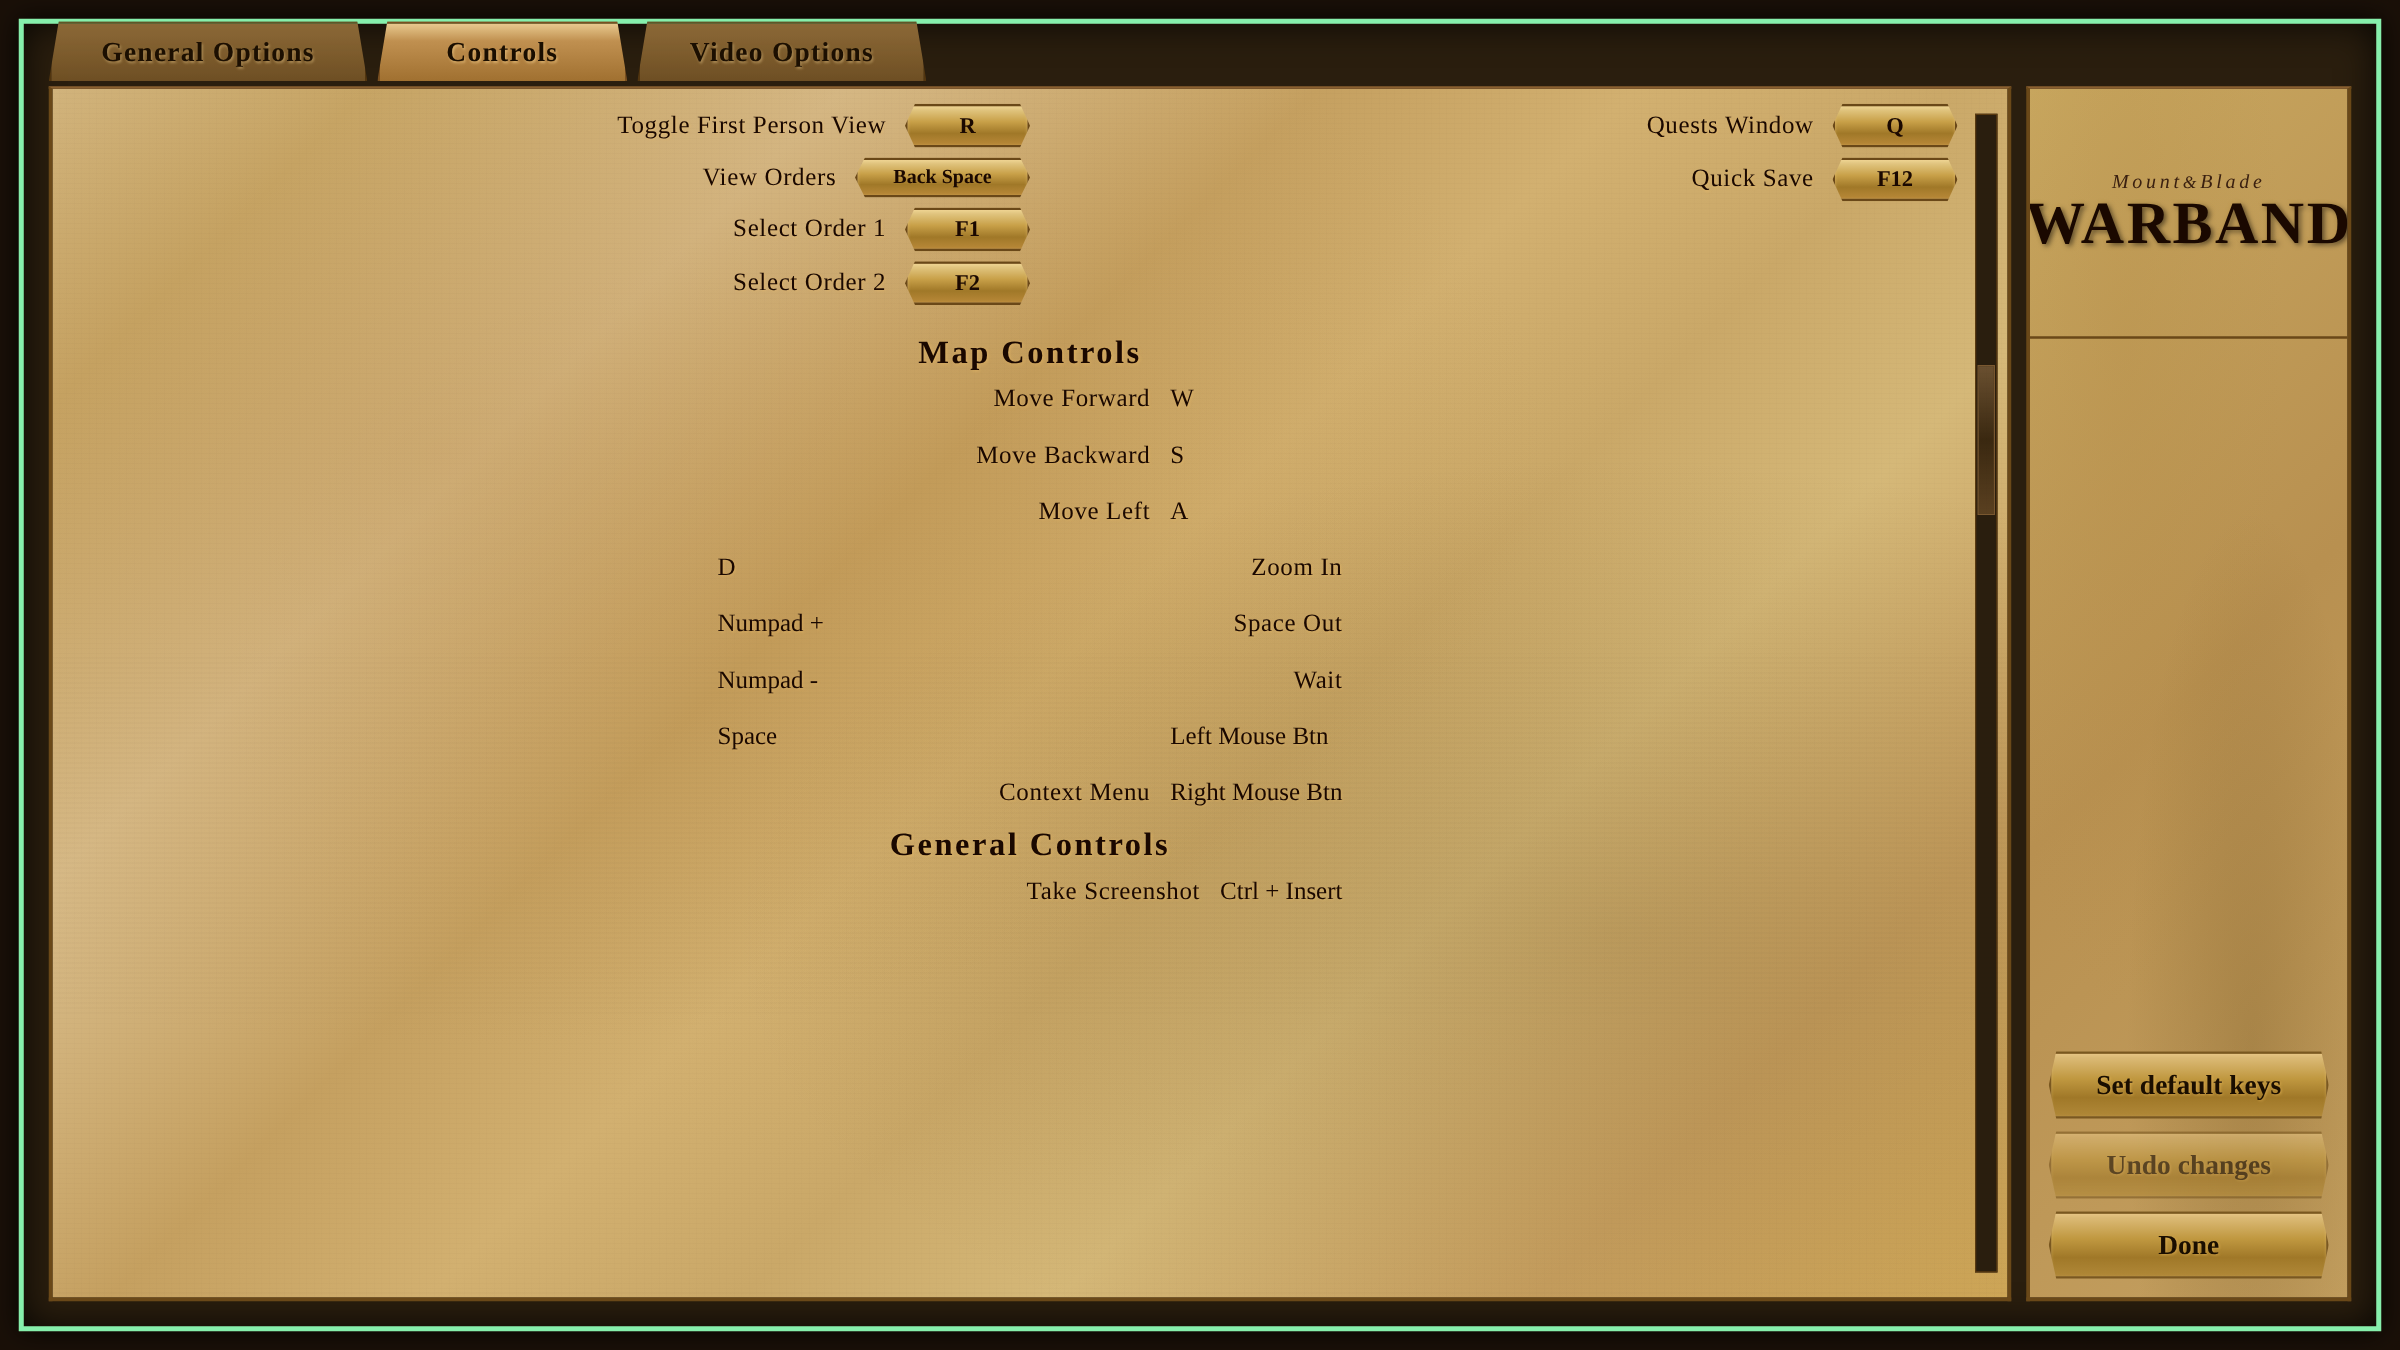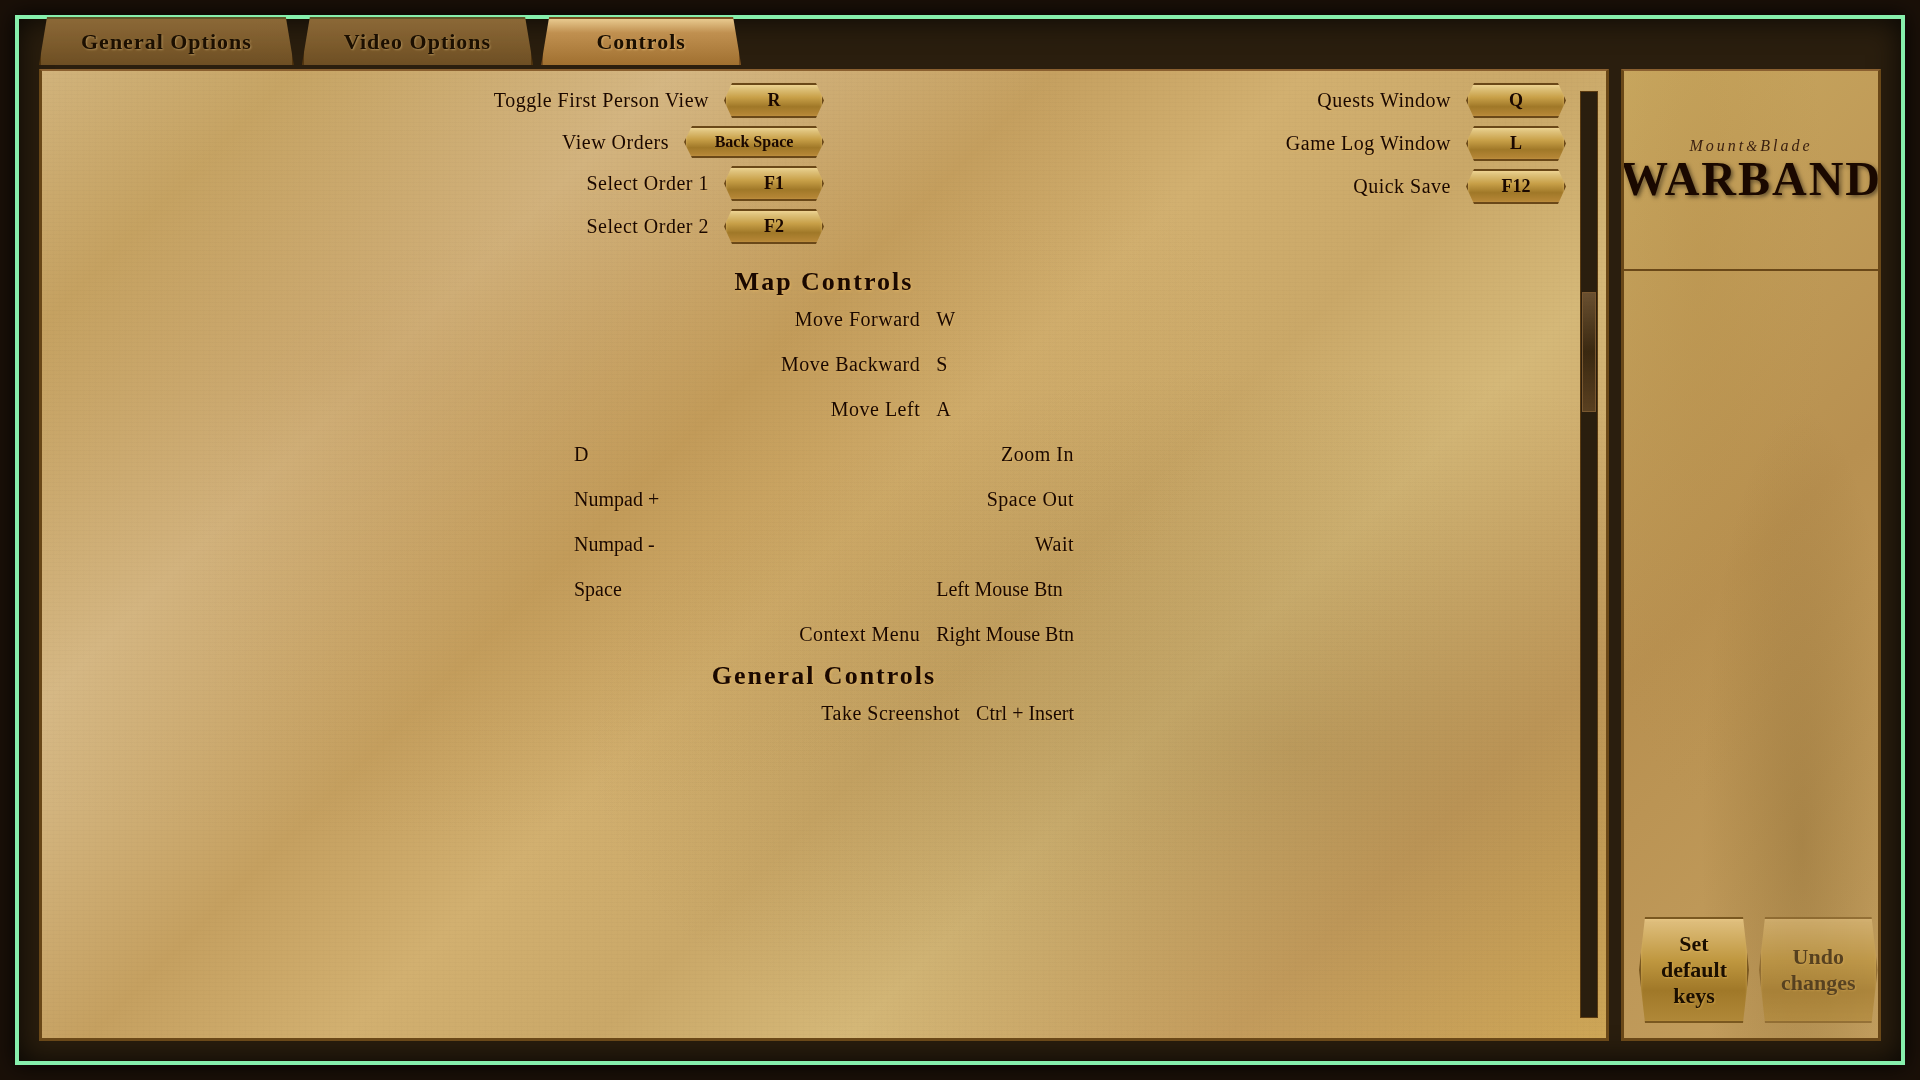--- a/index.html
+++ b/index.html
@@ -162,21 +162,21 @@
     .right-image-area {
       flex: 1;
       position: relative;
       z-index: 1;
     }
 
     
     .bottom-buttons {
       padding: 15px;
       display: flex;
-      flex-direction: row;
+      flex-direction: column;
       gap: 10px;
       position: relative;
       z-index: 1;
     }
 
     .game-button {
       background: linear-gradient(180deg, #e0c080 0%, #c09840 40%, #a07828 70%, #b08838 100%);
       border: 2px solid #7a5820;
       border-radius: 4px;
       padding: 12px 20px;
@@ -325,26 +325,26 @@
   </style>
 </head>
 <body>
 
 <div class="outer-frame">
 
   <div class="tabs-bar">
     <div class="tab">
       <span>General Options</span>
     </div>
+    <div class="tab active">
+      <span>Controls</span>
+    </div>
     <div class="tab">
       <span>Video Options</span>
     </div>
-    <div class="tab active">
-      <span>Controls</span>
-    </div>
   </div>
 
   <div class="main-area">
 
     <div class="content-panel">
       <div class="controls-content">
 
         <div class="top-controls">
 
           <div class="left-controls">
@@ -363,24 +363,20 @@
             <div class="control-row-item">
               <span class="control-label">Select Order 2</span>
               <button class="key-button">F2</button>
             </div>
           </div>
 
           <div class="right-controls">
             <div class="control-row-item">
               <span class="control-label">Quests Window</span>
               <button class="key-button">Q</button>
-            </div>
-            <div class="control-row-item">
-              <span class="control-label">Game Log Window</span>
-              <button class="key-button">L</button>
             </div>
             <div class="control-row-item">
               <span class="control-label">Quick Save</span>
               <button class="key-button">F12</button>
             </div>
           </div>
         </div>
 
         <div class="section-title">Map Controls</div>
 

